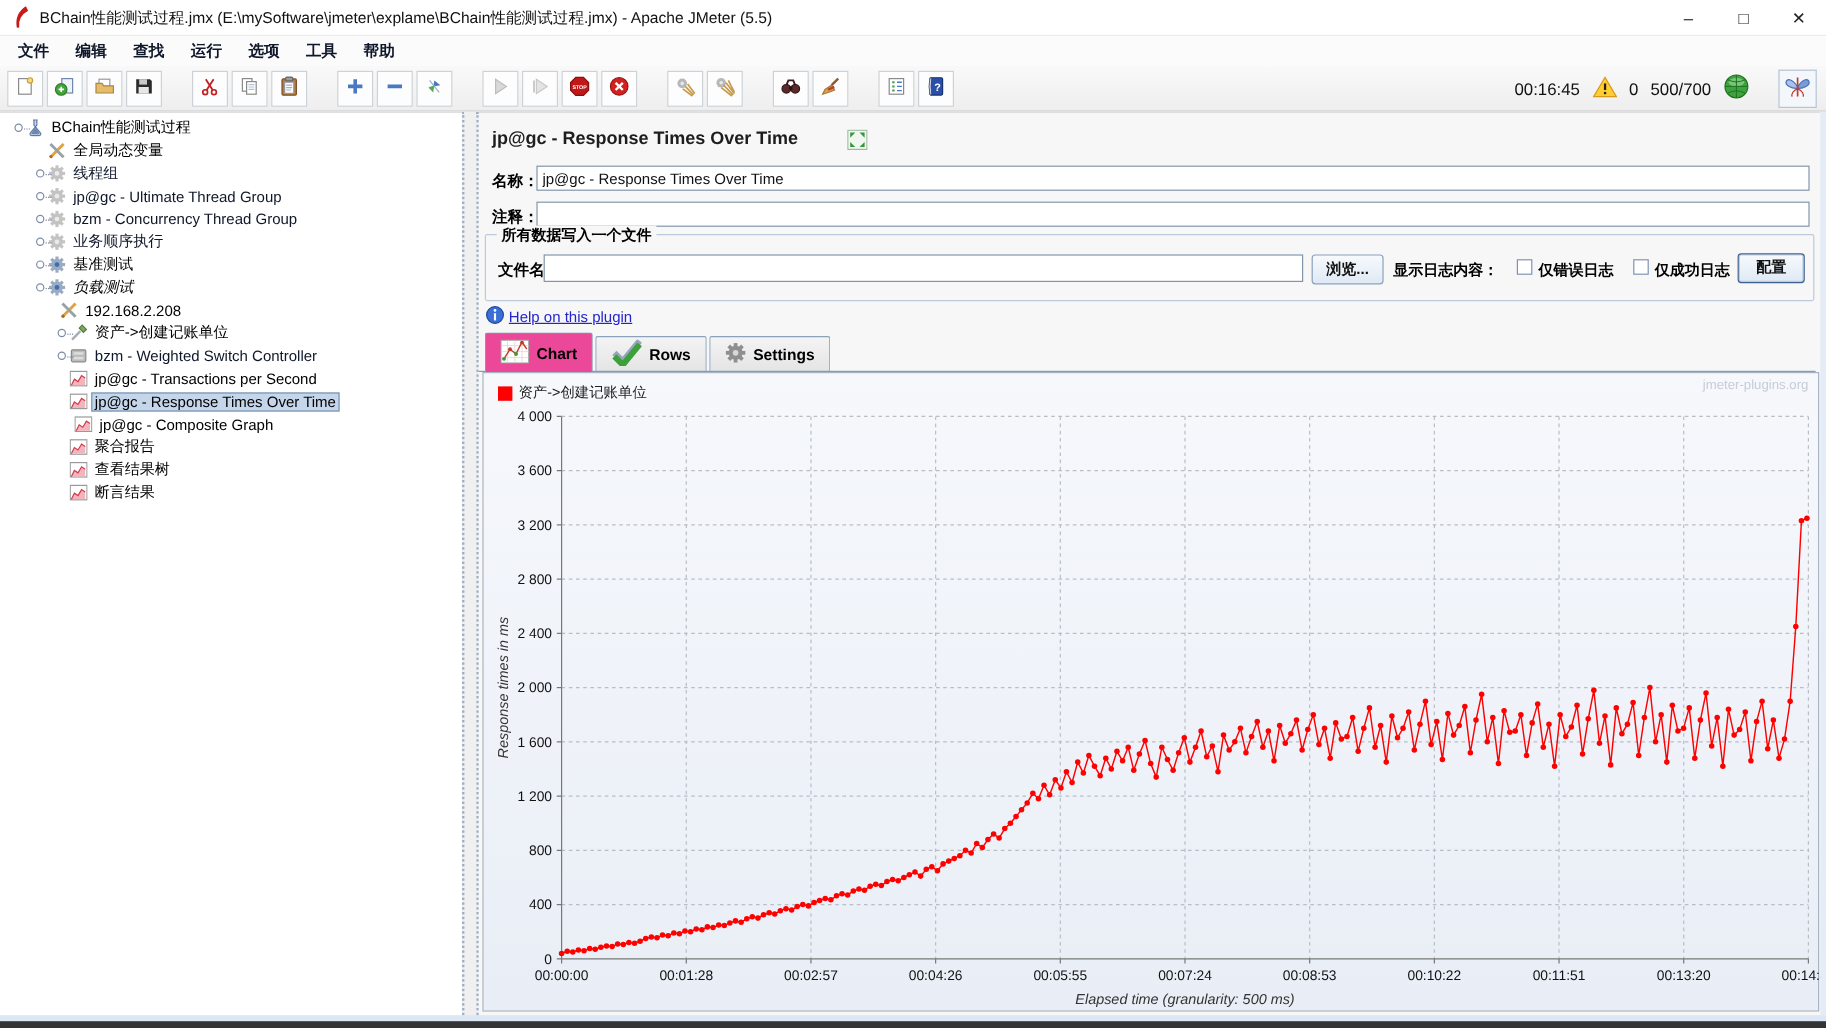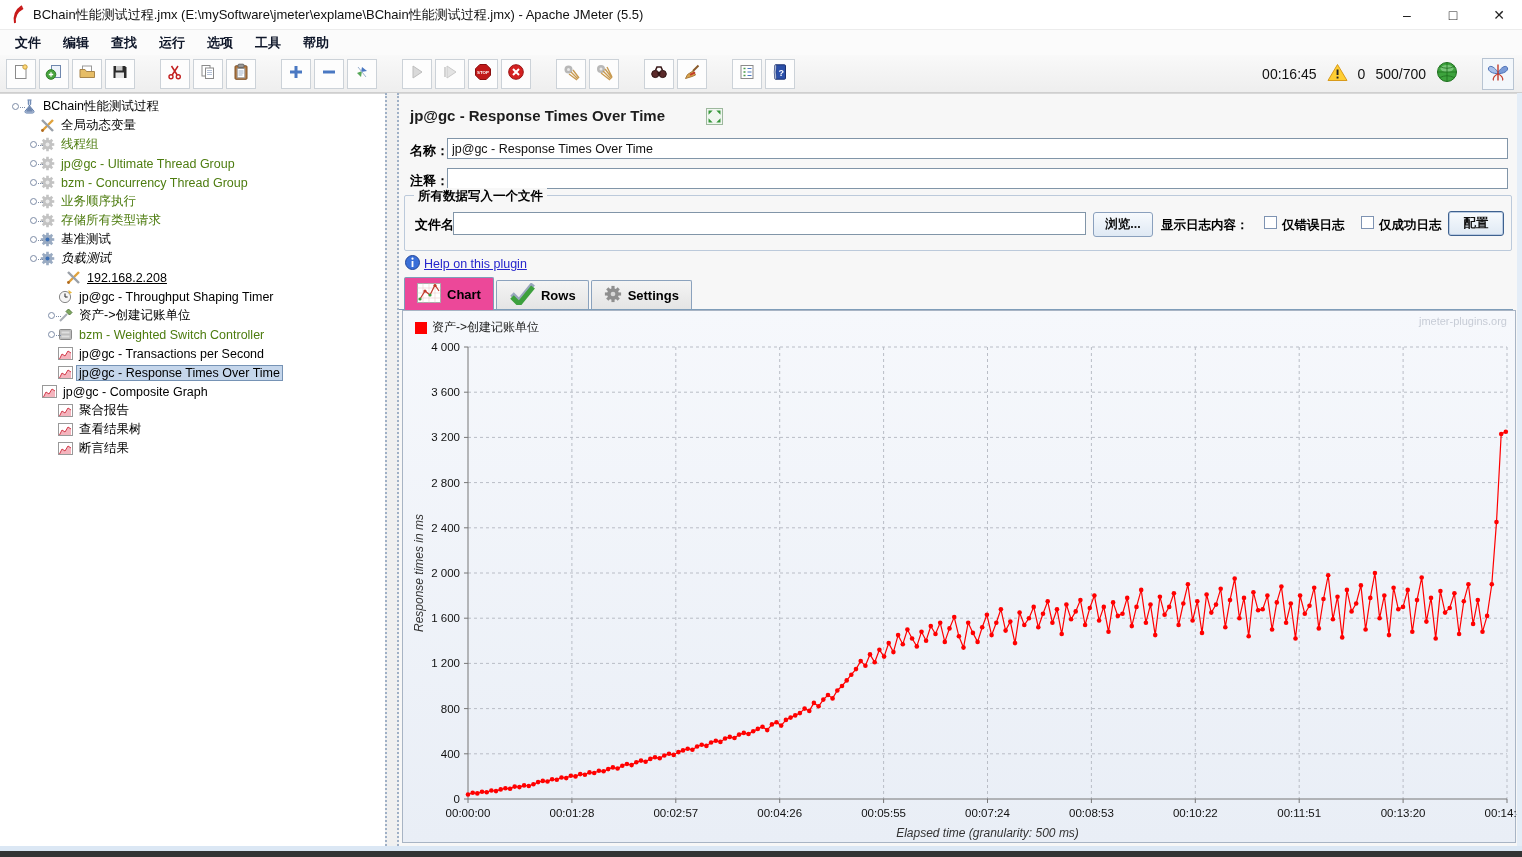--- a/index.html
+++ b/index.html
@@ -23,21 +23,21 @@
   .logo-btn{width:32px;height:32px;border:1px solid #b8c4d2;background:#f3f7fb;display:flex;align-items:center;justify-content:center;margin-left:14px;}
 
   
   .tree{position:absolute;left:0;top:93px;width:385px;bottom:11px;background:#ffffff;border-top:1px solid #d8d8d8;overflow:hidden;padding-top:3px;}
   .trow{height:19px;display:flex;align-items:center;white-space:nowrap;font-size:12.5px;}
   .trow .tg{width:14px;flex:none;display:flex;align-items:center;justify-content:center;}
   .tg i{display:block;width:7px;height:7px;border:1px solid #7d8ca6;border-radius:50%;background:#fff;position:relative;}
   .tg i:after{content:"";position:absolute;left:7px;top:2.5px;width:5px;border-top:1px dotted #7d8ca6;}
   .trow .ticon{width:18px;flex:none;display:flex;align-items:center;justify-content:flex-start;}
   .trow .tlabel{padding:1px 3px;}
-  .trow.dis .tlabel{color:#4d7c0f;}
+  .trow.dis .tlabel{color:#0f172a;}
   .trow.sel .tlabel{background:#c5d6eb;border:1px solid #7693b5;padding:0 2px;}
   .divider{position:absolute;left:385px;top:93px;width:14px;bottom:11px;background:#f0f0f0;border-left:2px dotted #9fb0c6;border-right:2px dotted #9fb0c6;}
 
   
   .main{position:absolute;left:399px;top:93px;width:1118px;bottom:11px;background:#f7f7f7;border-top:1px solid #d8d8d8;}
   .right-strip{position:absolute;right:0;top:93px;width:5px;bottom:11px;background:#e4edf7;}
   .bottom-light{position:absolute;left:0;bottom:6px;width:1522px;height:5px;background:#dbe7f4;}
   .bottom-dark{position:absolute;left:0;bottom:0;width:1522px;height:6px;background:#343434;}
 
   .panel-title{position:absolute;left:11px;top:13px;font-size:15px;font-weight:bold;color:#1d1d1d;}
@@ -340,36 +340,20 @@
           <rect x="6.6" y="0.8" width="2.8" height="14.4" transform="rotate(0 8 8)" fill="#c3c3c3"></rect>
           <rect x="6.6" y="0.8" width="2.8" height="14.4" transform="rotate(45 8 8)" fill="#c3c3c3"></rect>
           <rect x="6.6" y="0.8" width="2.8" height="14.4" transform="rotate(90 8 8)" fill="#c3c3c3"></rect>
           <rect x="6.6" y="0.8" width="2.8" height="14.4" transform="rotate(135 8 8)" fill="#c3c3c3"></rect>
           <circle cx="8" cy="8" r="5.2" fill="#c3c3c3"></circle>
           <circle cx="8" cy="8" r="2.1" fill="#ebebeb"></circle>
         </svg>
       </span>
       <span class="tlabel">业务顺序执行</span>
     </div>
-    <div class="trow dis" style="padding-left: 26px;">
-      <span class="tg">
-        <i></i>
-      </span>
-      <span class="ticon">
-        <svg width="15" height="15" viewBox="0 0 16 16">
-          <rect x="6.6" y="0.8" width="2.8" height="14.4" transform="rotate(0 8 8)" fill="#c3c3c3"></rect>
-          <rect x="6.6" y="0.8" width="2.8" height="14.4" transform="rotate(45 8 8)" fill="#c3c3c3"></rect>
-          <rect x="6.6" y="0.8" width="2.8" height="14.4" transform="rotate(90 8 8)" fill="#c3c3c3"></rect>
-          <rect x="6.6" y="0.8" width="2.8" height="14.4" transform="rotate(135 8 8)" fill="#c3c3c3"></rect>
-          <circle cx="8" cy="8" r="5.2" fill="#c3c3c3"></circle>
-          <circle cx="8" cy="8" r="2.1" fill="#ebebeb"></circle>
-        </svg>
-      </span>
-      <span class="tlabel">存储所有类型请求</span>
-    </div>
     <div class="trow" style="padding-left: 26px;">
       <span class="tg">
         <i></i>
       </span>
       <span class="ticon">
         <svg width="15" height="15" viewBox="0 0 16 16">
           <rect x="6.6" y="0.8" width="2.8" height="14.4" transform="rotate(0 8 8)" fill="#9aabc2"></rect>
           <rect x="6.6" y="0.8" width="2.8" height="14.4" transform="rotate(45 8 8)" fill="#9aabc2"></rect>
           <rect x="6.6" y="0.8" width="2.8" height="14.4" transform="rotate(90 8 8)" fill="#9aabc2"></rect>
           <rect x="6.6" y="0.8" width="2.8" height="14.4" transform="rotate(135 8 8)" fill="#9aabc2"></rect>
@@ -388,44 +372,32 @@
           <rect x="6.6" y="0.8" width="2.8" height="14.4" transform="rotate(0 8 8)" fill="#9aabc2"></rect>
           <rect x="6.6" y="0.8" width="2.8" height="14.4" transform="rotate(45 8 8)" fill="#9aabc2"></rect>
           <rect x="6.6" y="0.8" width="2.8" height="14.4" transform="rotate(90 8 8)" fill="#9aabc2"></rect>
           <rect x="6.6" y="0.8" width="2.8" height="14.4" transform="rotate(135 8 8)" fill="#9aabc2"></rect>
           <circle cx="8" cy="8" r="5.2" fill="#9aabc2"></circle>
           <circle cx="8" cy="8" r="2.1" fill="#3b6fb5"></circle>
         </svg>
       </span>
       <span class="tlabel">负载测试</span>
     </div>
-    <div class="trow" style="padding-left: 52px; text-decoration: underline;">
+    <div class="trow" style="padding-left: 36px;">
       <span class="tg"></span>
       <span class="ticon">
         <svg width="15" height="15" viewBox="0 0 15 15">
           <line x1="2" y1="13" x2="13" y2="2" stroke="#e0a23c" stroke-width="2.4"></line>
           <line x1="2" y1="2" x2="13" y2="13" stroke="#9aa0a8" stroke-width="2.4"></line>
           <circle cx="2.5" cy="12.5" r="1.4" fill="#b06a20"></circle>
         </svg>
       </span>
       <span class="tlabel">192.168.2.208</span>
     </div>
     <div class="trow" style="padding-left: 44px;">
-      <span class="tg"></span>
-      <span class="ticon">
-        <svg width="15" height="15" viewBox="0 0 15 15">
-          <circle cx="7" cy="8" r="5.6" fill="#f5f5f5" stroke="#888"></circle>
-          <line x1="7" y1="8" x2="7" y2="4.4" stroke="#444" stroke-width="1.2"></line>
-          <line x1="7" y1="8" x2="9.6" y2="8" stroke="#444" stroke-width="1.2"></line>
-          <path d="M10.5 1l3.5 2.5-2.5 1.5-1-2z" fill="#e8b73a"></path>
-        </svg>
-      </span>
-      <span class="tlabel">jp@gc - Throughput Shaping Timer</span>
-    </div>
-    <div class="trow" style="padding-left: 44px;">
       <span class="tg">
         <i></i>
       </span>
       <span class="ticon">
         <svg width="15" height="15" viewBox="0 0 15 15">
           <line x1="2" y1="13" x2="9" y2="6" stroke="#a8adb5" stroke-width="2"></line>
           <path d="M8 3.5l3.5 3.5 2.5-2.5L10.5 1z" fill="#7ea85f" stroke="#567a3e"></path>
         </svg>
       </span>
       <span class="tlabel">资产-&gt;创建记账单位</span>
@@ -458,21 +430,21 @@
       <span class="tg"></span>
       <span class="ticon">
         <svg width="15" height="15" viewBox="0 0 15 15">
           <rect x="0.5" y="1.5" width="14" height="12" fill="#fff" stroke="#999"></rect>
           <path d="M1.5 13L4 8l3 2 3-5 3 2v6z" fill="#f4b4bd"></path>
           <path d="M1.5 13L4 8l3 2 3-5 3 2" fill="none" stroke="#d23a4a"></path>
         </svg>
       </span>
       <span class="tlabel">jp@gc - Response Times Over Time</span>
     </div>
-    <div class="trow" style="padding-left: 28px;">
+    <div class="trow" style="padding-left: 48px;">
       <span class="tg"></span>
       <span class="ticon">
         <svg width="15" height="15" viewBox="0 0 15 15">
           <rect x="0.5" y="1.5" width="14" height="12" fill="#fff" stroke="#999"></rect>
           <path d="M1.5 13L4 8l3 2 3-5 3 2v6z" fill="#f4b4bd"></path>
           <path d="M1.5 13L4 8l3 2 3-5 3 2" fill="none" stroke="#d23a4a"></path>
         </svg>
       </span>
       <span class="tlabel">jp@gc - Composite Graph</span>
     </div>

